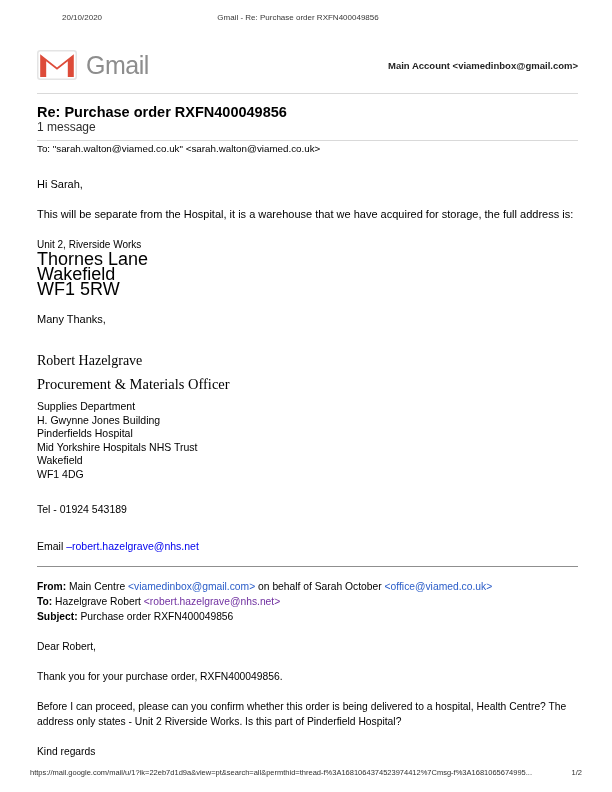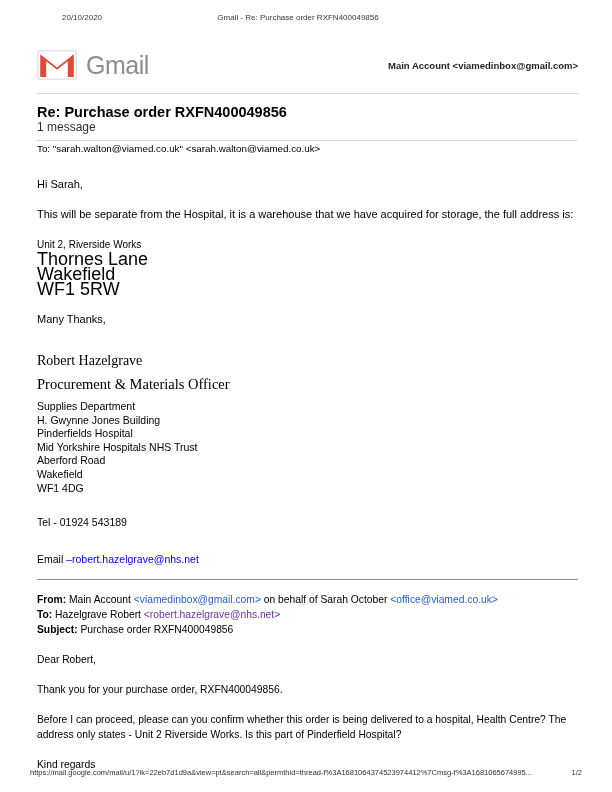--- a/index.html
+++ b/index.html
@@ -105,35 +105,34 @@
     </div>
 
     <div>
       <div class="sig-serif-name">Robert Hazelgrave</div>
       <div class="sig-serif-title">Procurement &amp; Materials Officer</div>
       <div class="sig-lines">
         <div>Supplies Department</div>
         <div>H. Gwynne Jones Building</div>
         <div>Pinderfields Hospital</div>
         <div>Mid Yorkshire Hospitals NHS Trust</div>
-        <div>Aberford Road</div>
         <div>Wakefield</div>
         <div>WF1 4DG</div>
       </div>
       <div class="sig-tel">Tel - 01924 543189</div>
       <div class="sig-email">
         <span>Email </span><a class="lnk" style="color:#0000ee">–robert.hazelgrave@nhs.net</a>
       </div>
     </div>
 
     <hr class="rule-dark">
 
     <div class="quoted">
       <div>
-        <span class="q-label">From:</span><span> Main Account </span><a class="lnk" style="color:#2a5cc8">&lt;viamedinbox@gmail.com&gt;</a><span> on behalf of Sarah October </span><a class="lnk" style="color:#2a5cc8">&lt;office@viamed.co.uk&gt;</a>
+        <span class="q-label">From:</span><span> Main Centre </span><a class="lnk" style="color:#2a5cc8">&lt;viamedinbox@gmail.com&gt;</a><span> on behalf of Sarah October </span><a class="lnk" style="color:#2a5cc8">&lt;office@viamed.co.uk&gt;</a>
       </div>
       <div>
         <span class="q-label">To:</span><span> Hazelgrave Robert </span><a class="lnk" style="color:#7030a0">&lt;robert.hazelgrave@nhs.net&gt;</a>
       </div>
       <div>
         <span class="q-label">Subject:</span><span> Purchase order RXFN400049856</span>
       </div>
       <div class="gap"></div>
       <div>Dear Robert,</div>
       <div class="gap"></div>

